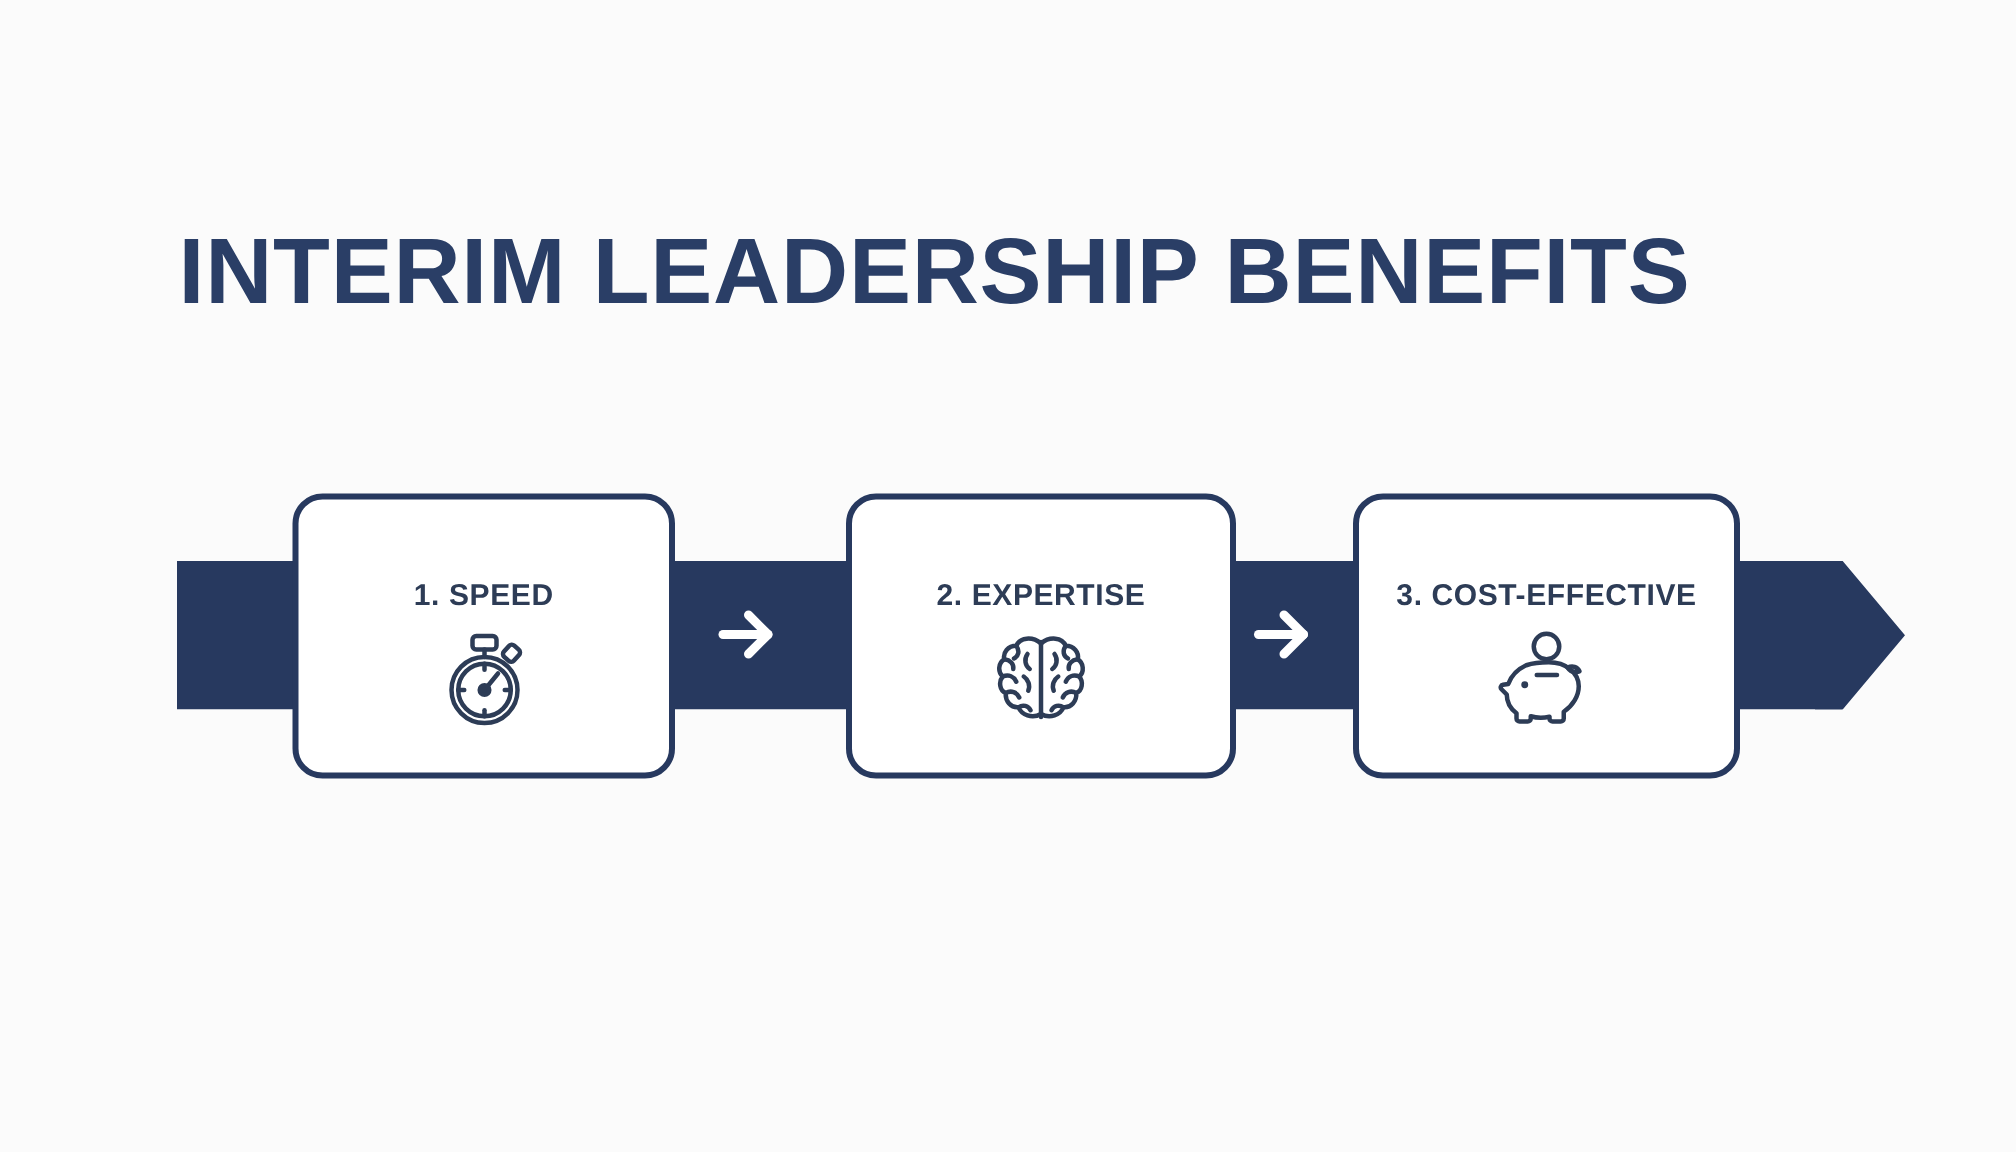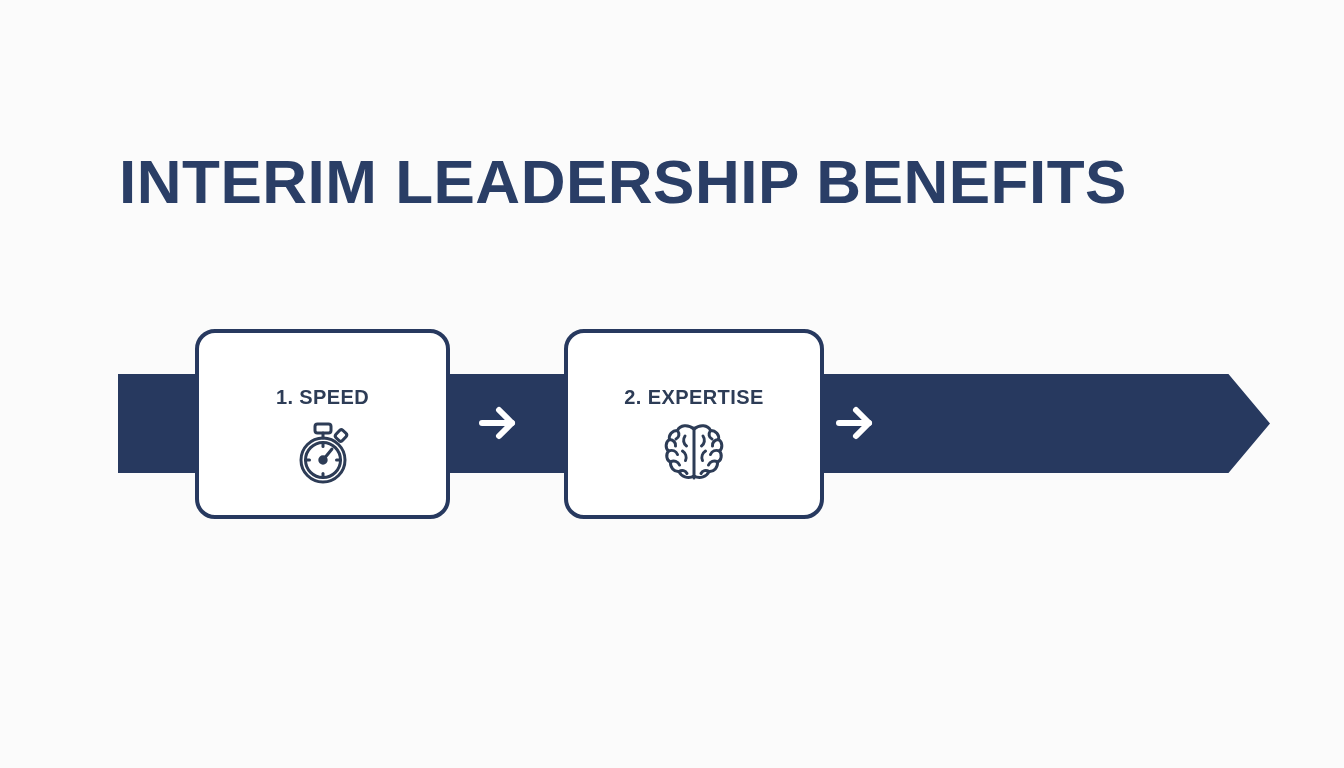--- a/index.html
+++ b/index.html
@@ -189,14 +189,50 @@
         <path d="M60.5 21.5 C56.5 22 54 24.5 54.5 28"></path>
         <path d="M61.5 33 C57.5 31.5 54 33 52.5 36.5"></path>
         <path d="M59.5 44 C56 42 52 43.5 50.5 47"></path>
         <path d="M51 53.5 C48 51.5 44.5 52.5 43 55.5"></path>
         <path d="M45 18 C47.5 21.5 46.5 26 43.5 28"></path>
         <path d="M47.5 33 C44.5 35 43 39 44.5 42.5"></path>
       </svg>
     </div>
   </div>
 
+  <div class="card" id="card-3">
+    <div class="card-label">3. COST-EFFECTIVE</div>
+    <div class="card-icon">
+      <svg viewBox="0 0 72 68" fill="none" stroke="#2d3c56" stroke-width="3" stroke-linecap="round" stroke-linejoin="round">
+
+        <circle cx="36" cy="13" r="8.5"></circle>
+
+        <path d="M22.5 25.5
+                 C17 28 12.5 32.5 10.5 38
+                 L7 38.5
+                 C5.5 38.7 5 40.5 6 41.5
+                 L9.5 45
+                 C9.5 50 12 54.5 16 57.5
+                 L16 61
+                 C16 62.2 17 63 18 63
+                 L23.5 63
+                 C24.6 63 25.5 62.2 25.5 61
+                 L25.5 59.5
+                 C29.5 60.7 34 60.7 38 59.8
+                 L38 61
+                 C38 62.2 39 63 40 63
+                 L45.5 63
+                 C46.6 63 47.5 62.2 47.5 61
+                 L47.5 56.5
+                 C53.5 52.5 57.5 46 57.5 39.5
+                 C57.5 30.5 49 23.5 37.5 23.5
+                 C32 23.5 26.5 24.2 22.5 25.5 Z"></path>
+
+        <path d="M50 27 C53.5 25.5 56.5 26.5 58 29.5 C55 30.5 52 30 50 27 Z"></path>
+
+        <circle cx="21.5" cy="38.5" r="2.3" fill="#2d3c56" stroke="none"></circle>
+
+        <line x1="29.5" y1="32" x2="43" y2="32"></line>
+      </svg>
+    </div>
+  </div>
 
 </div>
 
 </body></html>

